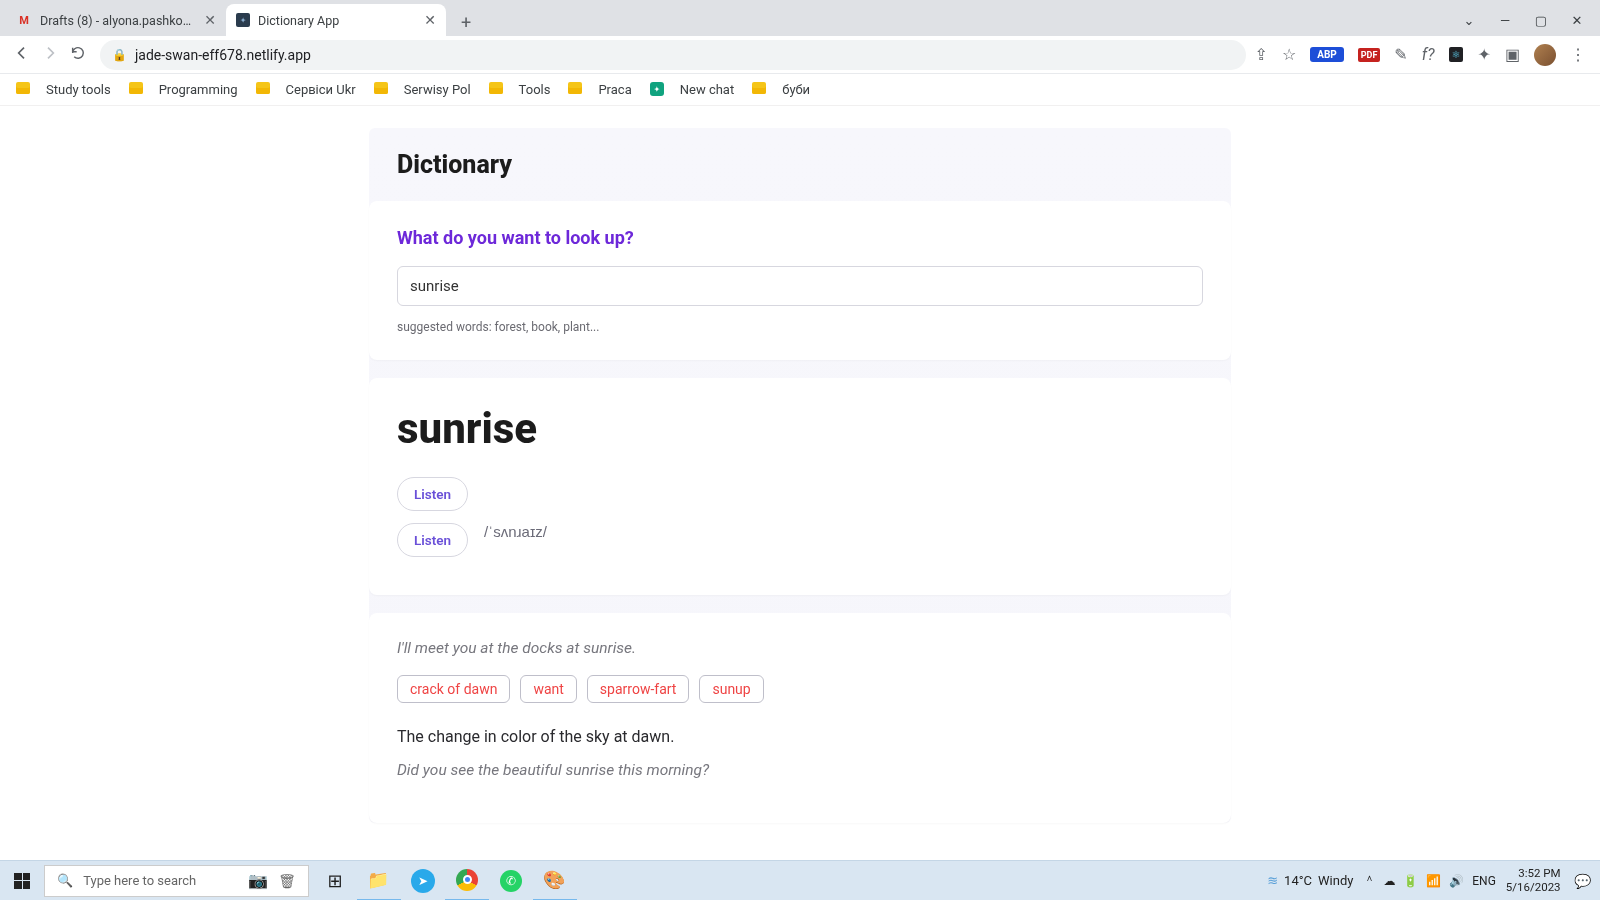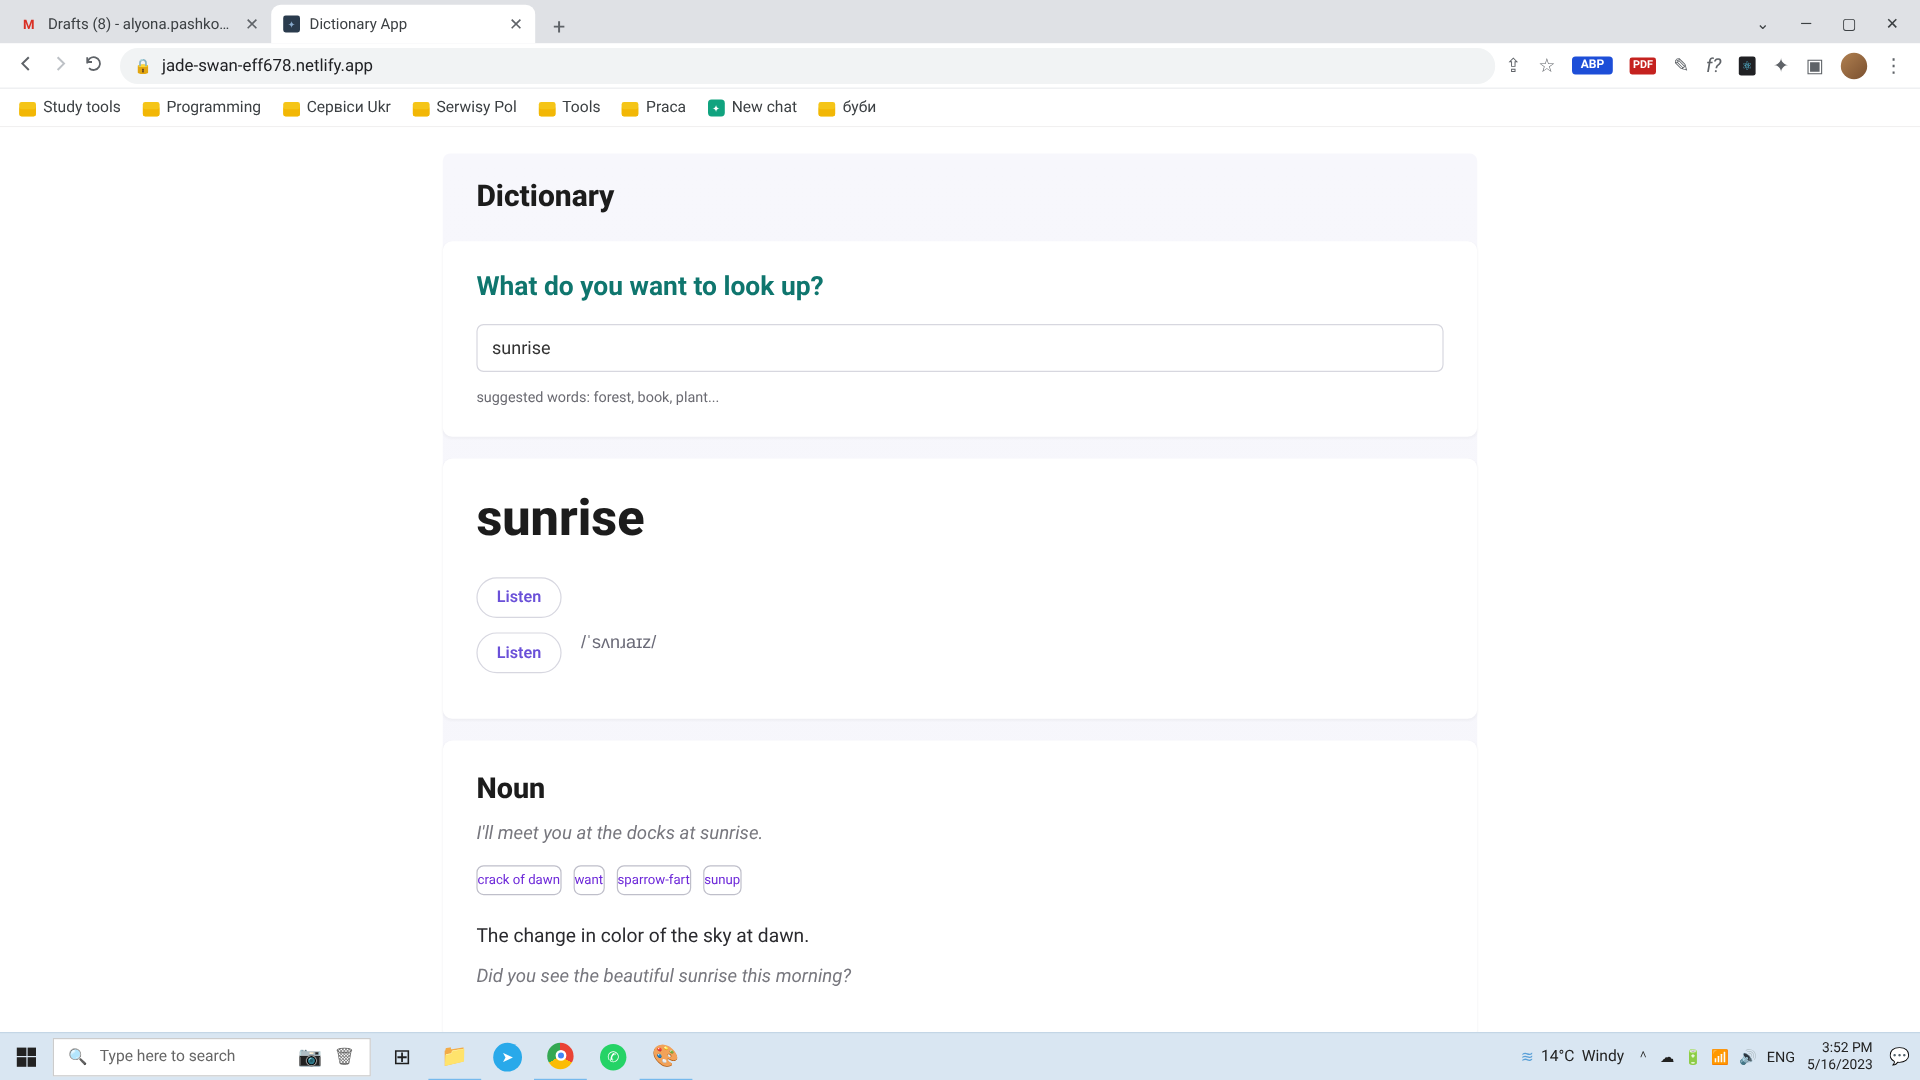--- a/index.html
+++ b/index.html
@@ -22,41 +22,41 @@
 .nav-icons .disabled { color: #bdc1c6; }
 .url-field { flex: 1; background: #f1f3f4; border-radius: 16px; height: 30px; display: flex; align-items: center; padding: 0 12px; gap: 8px; font-size: 14px; color: #202124;}
 .url-field .lock { font-size: 12px; color: #5f6368;}
 .ext-icons { display: flex; gap: 14px; align-items: center; padding-right: 6px; color: #5f6368;}
 .ext-icons .badge { background:#1d4ed8; color:#fff; font-size:10px; font-weight:700; padding:2px 7px; border-radius:3px;}
 .ext-icons .pdf { background:#c5221f; color:#fff; font-size:9px; font-weight:700; padding:2px 3px; border-radius:2px;}
 .avatar { width: 22px; height: 22px; border-radius: 50%; background: linear-gradient(135deg,#b08050,#7a5030);}
 .kebab { font-size: 16px; color:#5f6368;}
 
 .bookmarks { background:#fff; height: 32px; display:flex; align-items:center; gap:18px; padding: 0 16px; font-size: 13px; color:#3c4043; border-bottom: 1px solid #f1f0f0;}
-.bm-item { display:flex; align-items:flex-end; gap:6px;}
+.bm-item { display:flex; align-items:flex-start; gap:16px;}
 .bm-folder { width:14px; height:12px; background:#f5c518; border-radius:2px; box-shadow: inset 0 -6px 0 #f2b705;}
 .bm-icon-chat { width:14px; height:14px; background:#10a37f; border-radius:3px; display:flex; align-items:center; justify-content:center; color:#fff; font-size:8px;}
 
 
 .viewport { height: 782px; overflow: hidden; background:#fff;}
 .page { width: 862px; margin: 0 auto; background: linear-gradient(#f7f7fc,#f6f6fb); border-radius: 6px; margin-top: 22px; padding: 0; }
 .page-title { font-size: 25px; font-weight: 800; color:#1c1c1c; padding: 22px 28px 22px 28px;}
 .card { background:#fff; border-radius: 8px; margin: 0 0 18px 0; padding: 26px 28px; box-shadow: 0 1px 2px rgba(0,0,0,0.03);}
-.card h3.prompt { font-size: 22px; font-weight: 700; color:#0f766e; margin-bottom: 18px;}
+.card h3.prompt { font-size: 18px; font-weight: 700; color:#6d28d9; margin-bottom: 18px;}
 .search-input { width: 100%; border: 1px solid #d7d7df; border-radius: 6px; padding: 10px 12px; font-size: 15px; color:#333; outline:none;}
 .hint { font-size: 12px; color:#6b6b72; margin-top: 14px;}
 .word { font-size: 42px; font-weight: 800; color:#1c1c1c; margin-bottom: 24px;}
 .listen-row { display:flex; gap: 16px; margin-bottom: 12px;}
 .listen-btn { border: 1px solid #d7d7e0; background:#fff; color:#6a50d8; font-weight:600; font-size: 13.5px; padding: 8px 16px; border-radius: 18px; cursor:pointer;}
 .phonetic { color:#6b6b78; font-size: 15px; font-family: 'Segoe UI', sans-serif;}
 .pos { font-size: 24px; font-weight: 800; color:#1c1c1c; margin-bottom: 14px;}
 .def { font-size: 16px; color:#2a2a2e; margin-bottom: 12px; line-height:1.5;}
 .example { font-size: 15.5px; color:#77777e; font-style: italic; margin-bottom: 18px;}
 .syn-row { display:flex; gap:10px; margin-bottom: 22px; flex-wrap:wrap;}
-.syn-pill { border:1px solid #bfbfca; color:#6d28d9; font-size:11px; padding: 5px 0; border-radius: 6px; background:#fff;}
+.syn-pill { border:1px solid #bfbfca; color:#ef4444; font-size:14px; padding: 5px 12px; border-radius: 6px; background:#fff;}
 
 
 .taskbar { position: fixed; bottom:0; left:0; right:0; height: 40px; background: #d9e6f2; border-top: 1px solid #c4d6e6; display:flex; align-items:center; font-size:13px; color:#1f1f1f;}
 .start { width:44px; display:flex; align-items:center; justify-content:center;}
 .start-icon { width:16px; height:16px; display:grid; grid-template-columns:1fr 1fr; grid-template-rows:1fr 1fr; gap:1px;}
 .start-icon span { background:#222;}
 .search-box { height:32px; width:265px; background:#fff; border:1px solid #ccc; display:flex; align-items:center; gap:10px; padding:0 12px; color:#666;}
 .task-icons { display:flex; align-items:center; gap: 0; margin-left: 4px;}
 .task-icons .ti { width:44px; height:40px; display:flex; align-items:center; justify-content:center; font-size:18px;}
 .task-icons .ti.active { border-bottom: 2px solid #76b9ed;}
@@ -172,21 +172,20 @@
       <div class="listen-row">
         <button class="listen-btn">Listen</button>
       </div>
       <div class="listen-row">
         <button class="listen-btn">Listen</button>
         <span class="phonetic">/ˈsʌnɹaɪz/</span>
       </div>
     </div>
 
     <div class="card">
-      <div class="pos">Noun</div>
       <div class="example">I'll meet you at the docks at sunrise.</div>
       <div class="syn-row">
         <span class="syn-pill">crack of dawn</span>
         <span class="syn-pill">want</span>
         <span class="syn-pill">sparrow-fart</span>
         <span class="syn-pill">sunup</span>
       </div>
       <div class="def">The change in color of the sky at dawn.</div>
       <div class="example">Did you see the beautiful sunrise this morning?</div>
     </div>

